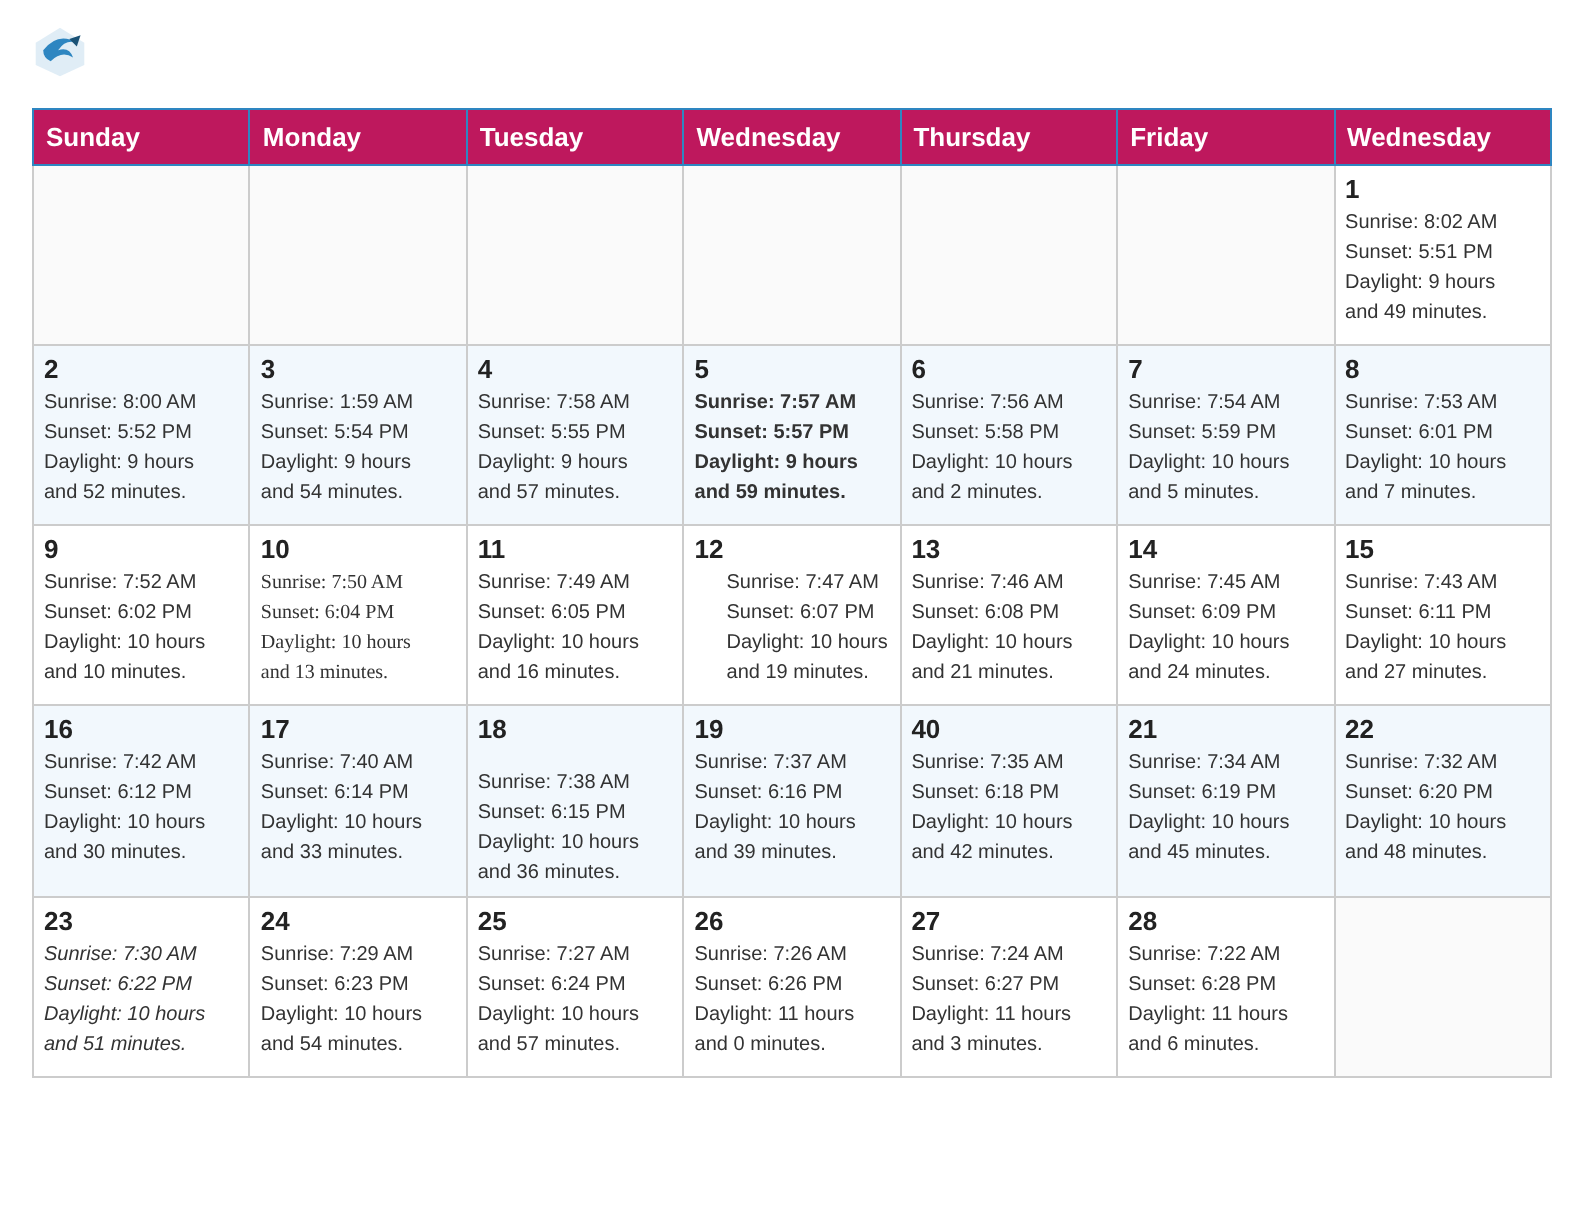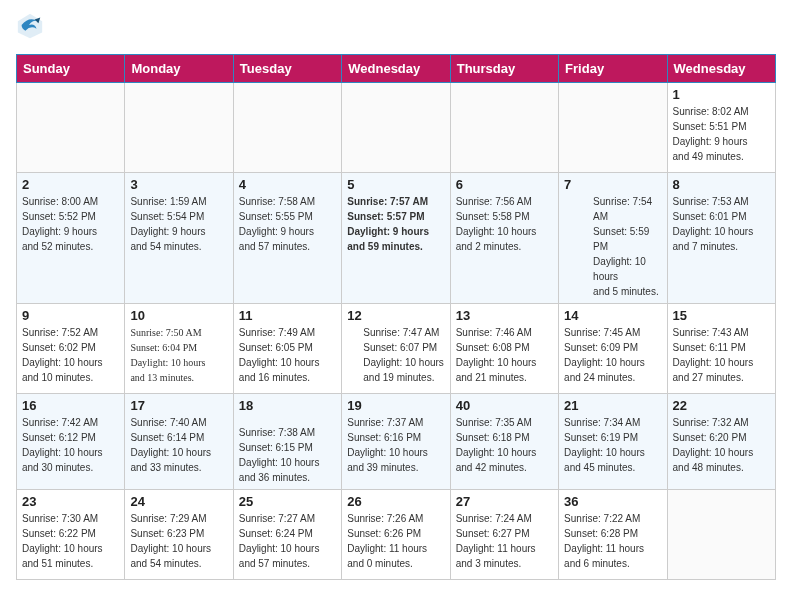--- a/index.html
+++ b/index.html
@@ -161,21 +161,21 @@
         </td>
         <td>
           <span class="day-num">6</span>
           <div class="day-info" style="white-space: pre-line;">Sunrise: 7:56 AM
 Sunset: 5:58 PM
 Daylight: 10 hours
 and 2 minutes.</div>
         </td>
         <td>
           <span class="day-num">7</span>
-          <div class="day-info" style="white-space: pre-line; margin-left: 29px;">Sunrise: 7:54 AM
+          <div class="day-info" style="white-space: pre-line;">Sunrise: 7:54 AM
 Sunset: 5:59 PM
 Daylight: 10 hours
 and 5 minutes.</div>
         </td>
         <td>
           <span class="day-num">8</span>
           <div class="day-info" style="white-space: pre-line;">Sunrise: 7:53 AM
 Sunset: 6:01 PM
 Daylight: 10 hours
 and 7 minutes.</div>
@@ -279,21 +279,21 @@
           <span class="day-num">22</span>
           <div class="day-info" style="white-space: pre-line;">Sunrise: 7:32 AM
 Sunset: 6:20 PM
 Daylight: 10 hours
 and 48 minutes.</div>
         </td>
       </tr>
       <tr>
         <td>
           <span class="day-num">23</span>
-          <div class="day-info" style="white-space: pre-line;">Sunrise: 7:30 AM
+          <div class="day-info" style="white-space: pre-line; font-style: italic;">Sunrise: 7:30 AM
 Sunset: 6:22 PM
 Daylight: 10 hours
 and 51 minutes.</div>
         </td>
         <td>
           <span class="day-num">24</span>
           <div class="day-info" style="white-space: pre-line;">Sunrise: 7:29 AM
 Sunset: 6:23 PM
 Daylight: 10 hours
 and 54 minutes.</div>
@@ -313,21 +313,21 @@
 and 0 minutes.</div>
         </td>
         <td>
           <span class="day-num">27</span>
           <div class="day-info" style="white-space: pre-line;">Sunrise: 7:24 AM
 Sunset: 6:27 PM
 Daylight: 11 hours
 and 3 minutes.</div>
         </td>
         <td>
-          <span class="day-num">36</span>
+          <span class="day-num">28</span>
           <div class="day-info" style="white-space: pre-line;">Sunrise: 7:22 AM
 Sunset: 6:28 PM
 Daylight: 11 hours
 and 6 minutes.</div>
         </td>
         <td class="empty"></td>
       </tr>
     </tbody>
 </table>
 

